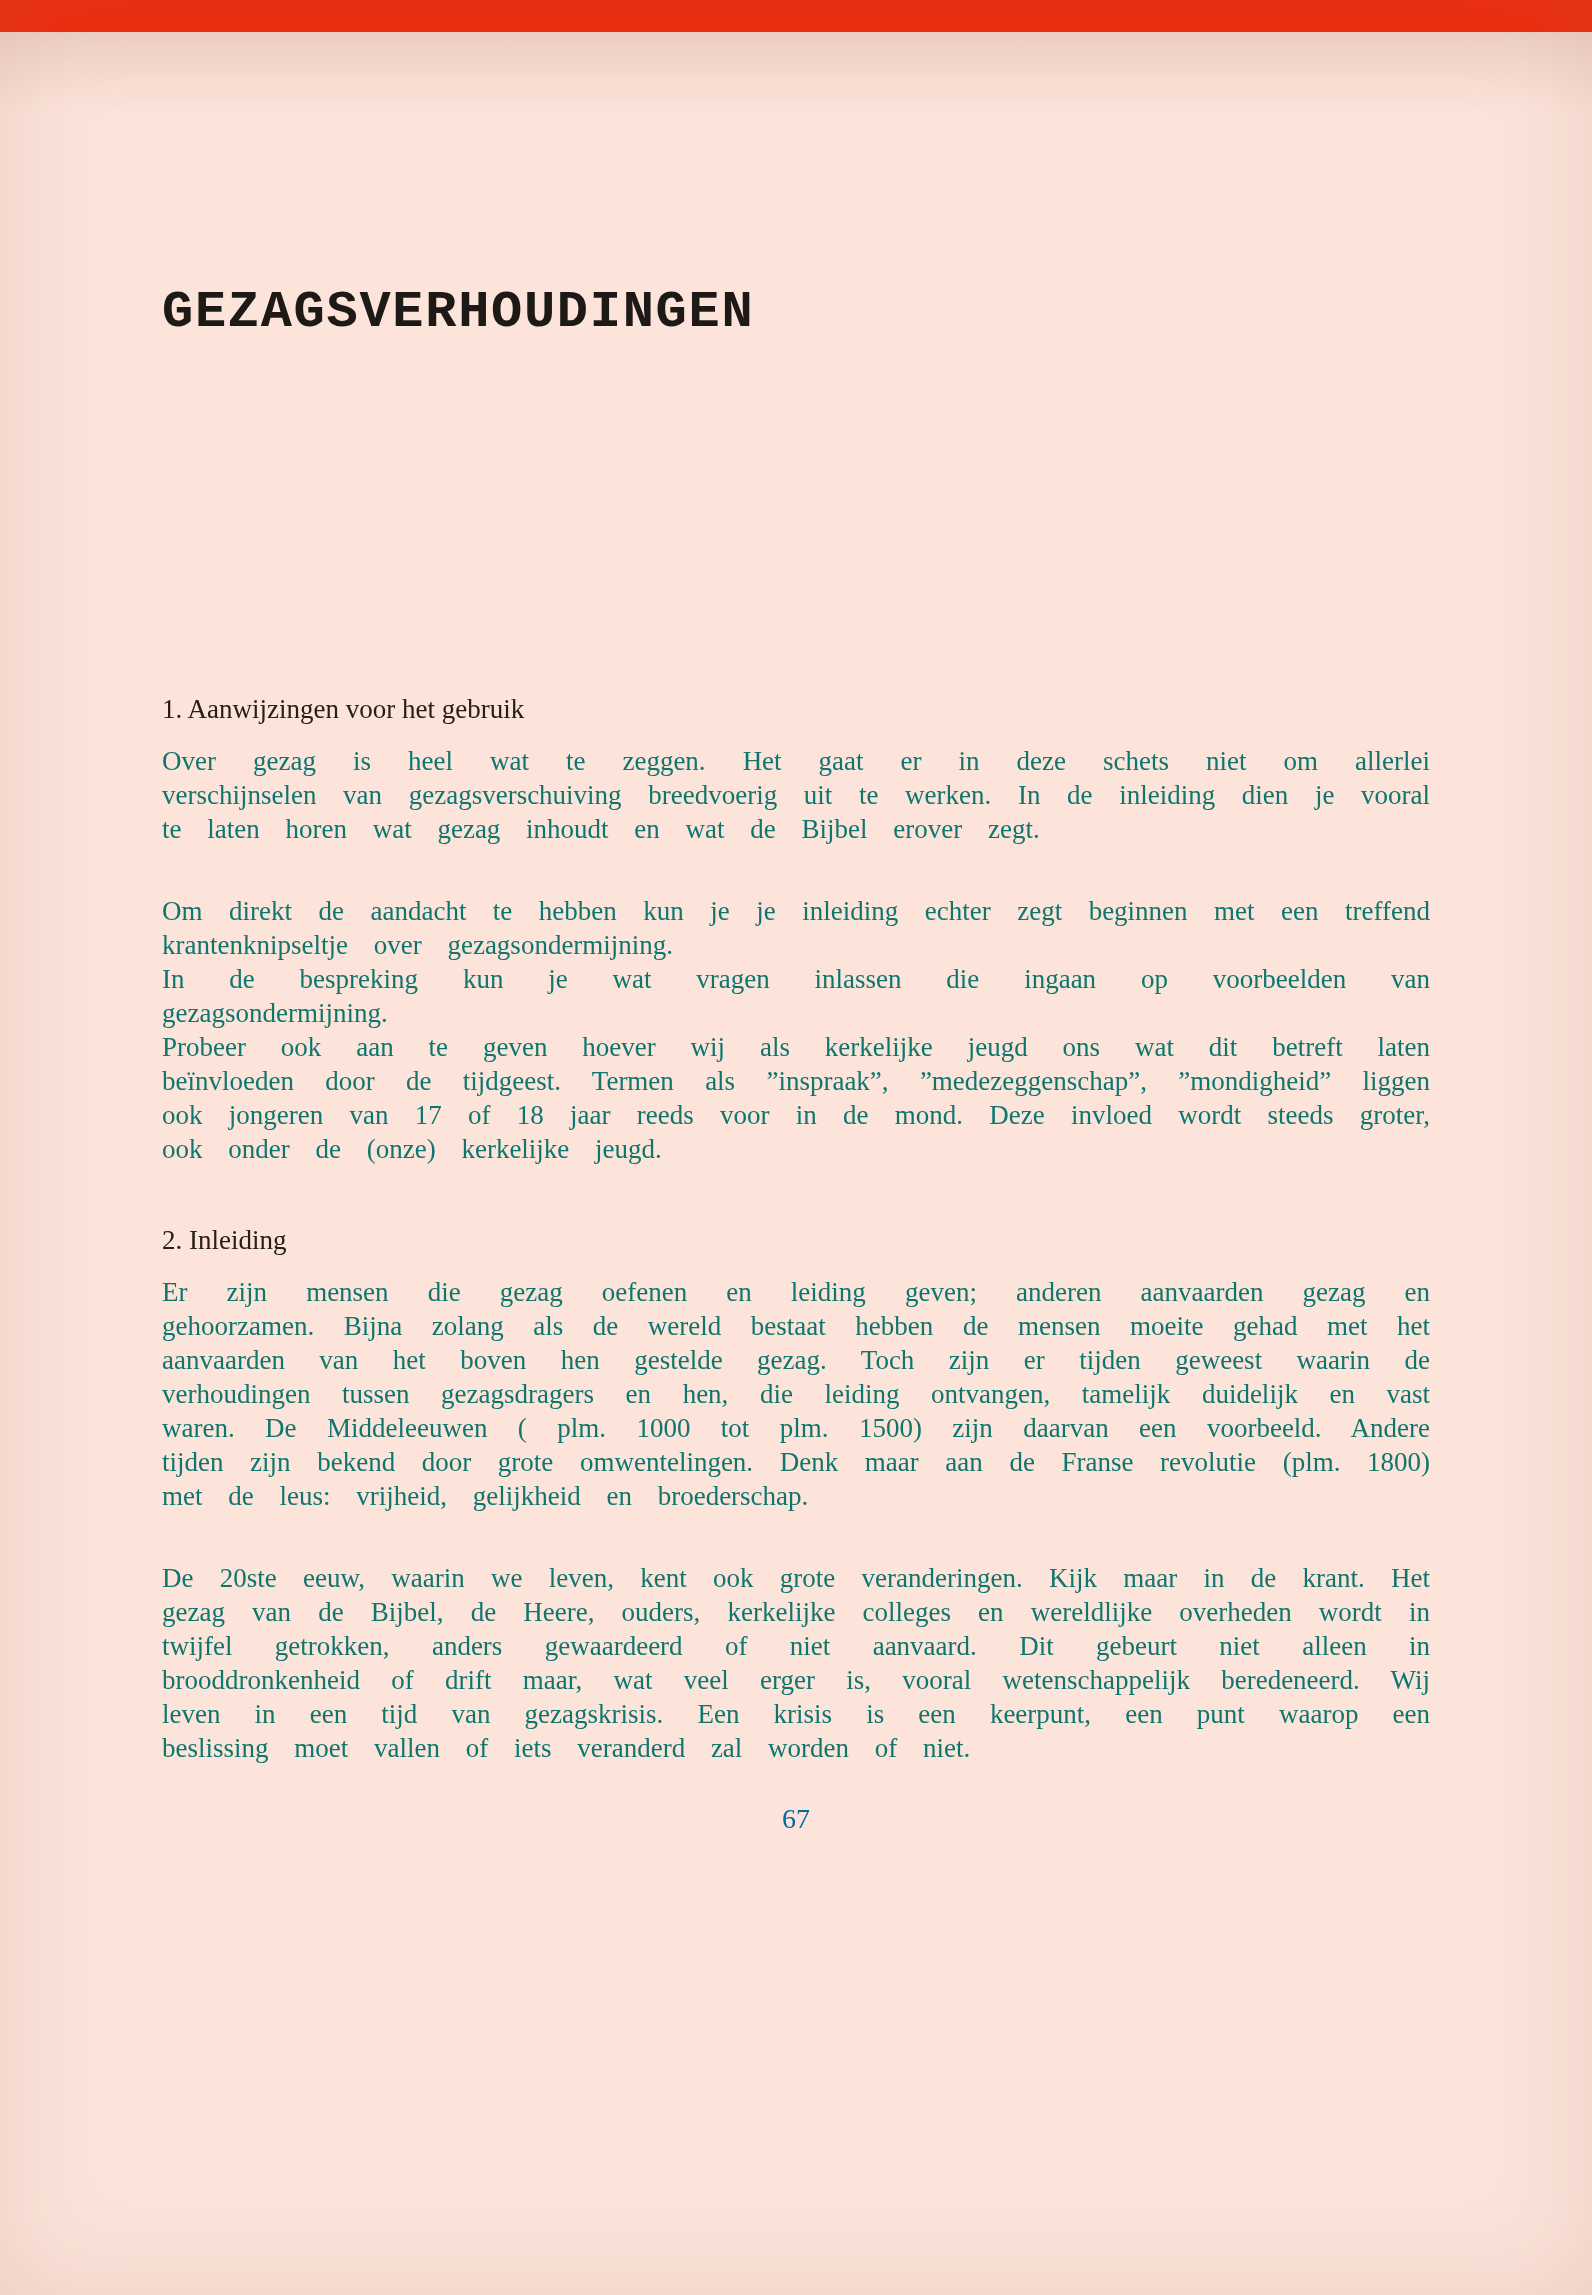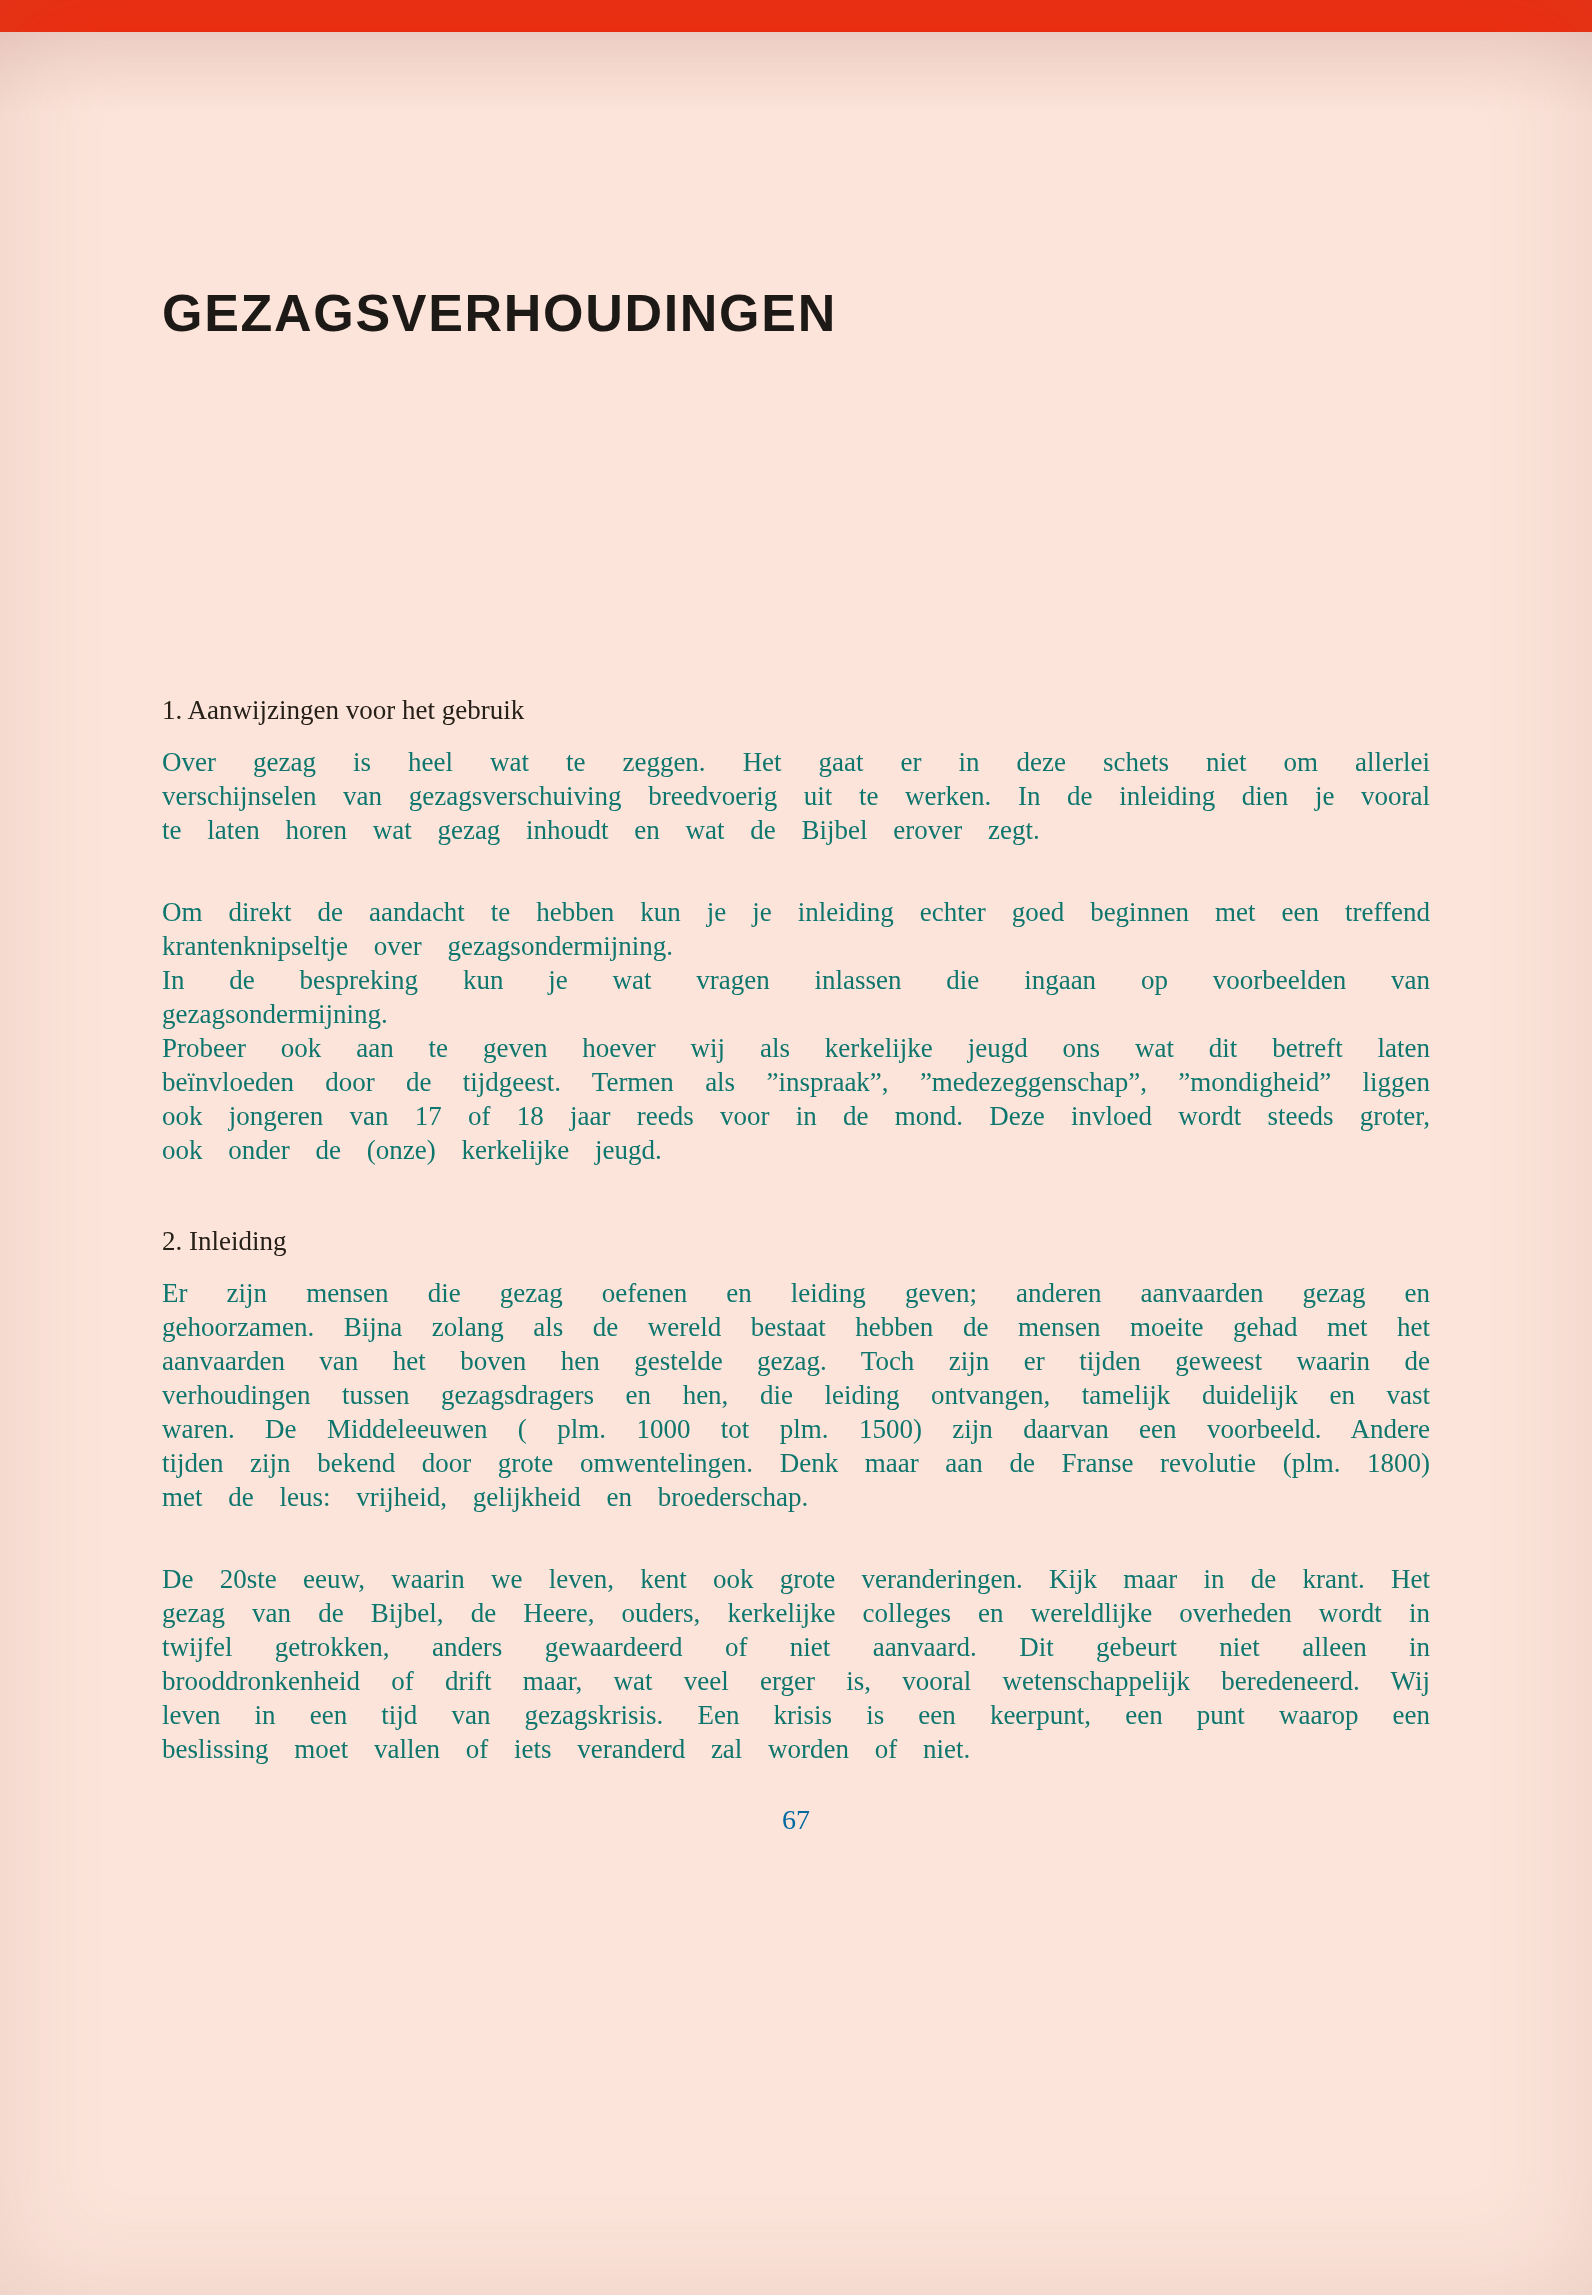--- a/index.html
+++ b/index.html
@@ -37,21 +37,21 @@
     height: 82px;
     background: linear-gradient(#f0d2c8, #fce4da);
   }
   .content {
     position: relative;
     padding: 0 162px;
   }
   h1.doc-title {
     margin: 0;
     padding-top: 283px;
-    font-family: Liberation Sans, sans-serif;
+    font-family: Liberation Mono, monospace;
     font-size: 52px;
     font-weight: bold;
     letter-spacing: 1.7px;
     color: #1d1916;
   }
   h2.sec-heading {
     margin: 0;
     font-size: 27px;
     font-weight: normal;
     color: #262019;
@@ -82,21 +82,21 @@
 <div class="top-bar"></div>
 <div class="top-shade"></div>
 
 <div class="content">
 
   <h1 class="doc-title">GEZAGSVERHOUDINGEN</h1>
 
   <section class="sec1">
     <h2 class="sec-heading">1. Aanwijzingen voor het gebruik</h2>
     <p class="body-par after-heading">Over gezag is heel wat te zeggen. Het gaat er in deze schets niet om allerlei verschijnselen van gezagsverschuiving breedvoerig uit te werken. In de inleiding dien je vooral te laten horen wat gezag inhoudt en wat de Bijbel erover zegt.</p>
-    <p class="body-par para-gap">Om direkt de aandacht te hebben kun je je inleiding echter goed beginnen met een treffend krantenknipseltje over gezagsondermijning.</p>
+    <p class="body-par para-gap">Om direkt de aandacht te hebben kun je je inleiding echter zegt beginnen met een treffend krantenknipseltje over gezagsondermijning.</p>
     <p class="body-par run-on">In de bespreking kun je wat vragen inlassen die ingaan op voorbeelden van gezagsondermijning.</p>
     <p class="body-par run-on">Probeer ook aan te geven hoever wij als kerkelijke jeugd ons wat dit betreft laten beïnvloeden door de tijdgeest. Termen als ”inspraak”, ”medezeggenschap”, ”mondigheid” liggen ook jongeren van 17 of 18 jaar reeds voor in de mond. Deze invloed wordt steeds groter, ook onder de (onze) kerkelijke jeugd.</p>
   </section>
 
   <section class="sec2">
     <h2 class="sec-heading">2. Inleiding</h2>
     <p class="body-par after-heading">Er zijn mensen die gezag oefenen en leiding geven; anderen aanvaarden gezag en gehoorzamen. Bijna zolang als de wereld bestaat hebben de mensen moeite gehad met het aanvaarden van het boven hen gestelde gezag. Toch zijn er tijden geweest waarin de verhoudingen tussen gezagsdragers en hen, die leiding ontvangen, tamelijk duidelijk en vast waren. De Middeleeuwen ( plm. 1000 tot plm. 1500) zijn daarvan een voorbeeld. Andere tijden zijn bekend door grote omwentelingen. Denk maar aan de Franse revolutie (plm. 1800) met de leus: vrijheid, gelijkheid en broederschap.</p>
     <p class="body-par para-gap">De 20ste eeuw, waarin we leven, kent ook grote veranderingen. Kijk maar in de krant. Het gezag van de Bijbel, de Heere, ouders, kerkelijke colleges en wereldlijke overheden wordt in twijfel getrokken, anders gewaardeerd of niet aanvaard. Dit gebeurt niet alleen in brooddronkenheid of drift maar, wat veel erger is, vooral wetenschappelijk beredeneerd. Wij leven in een tijd van gezagskrisis. Een krisis is een keerpunt, een punt waarop een beslissing moet vallen of iets veranderd zal worden of niet.</p>
   </section>
 

